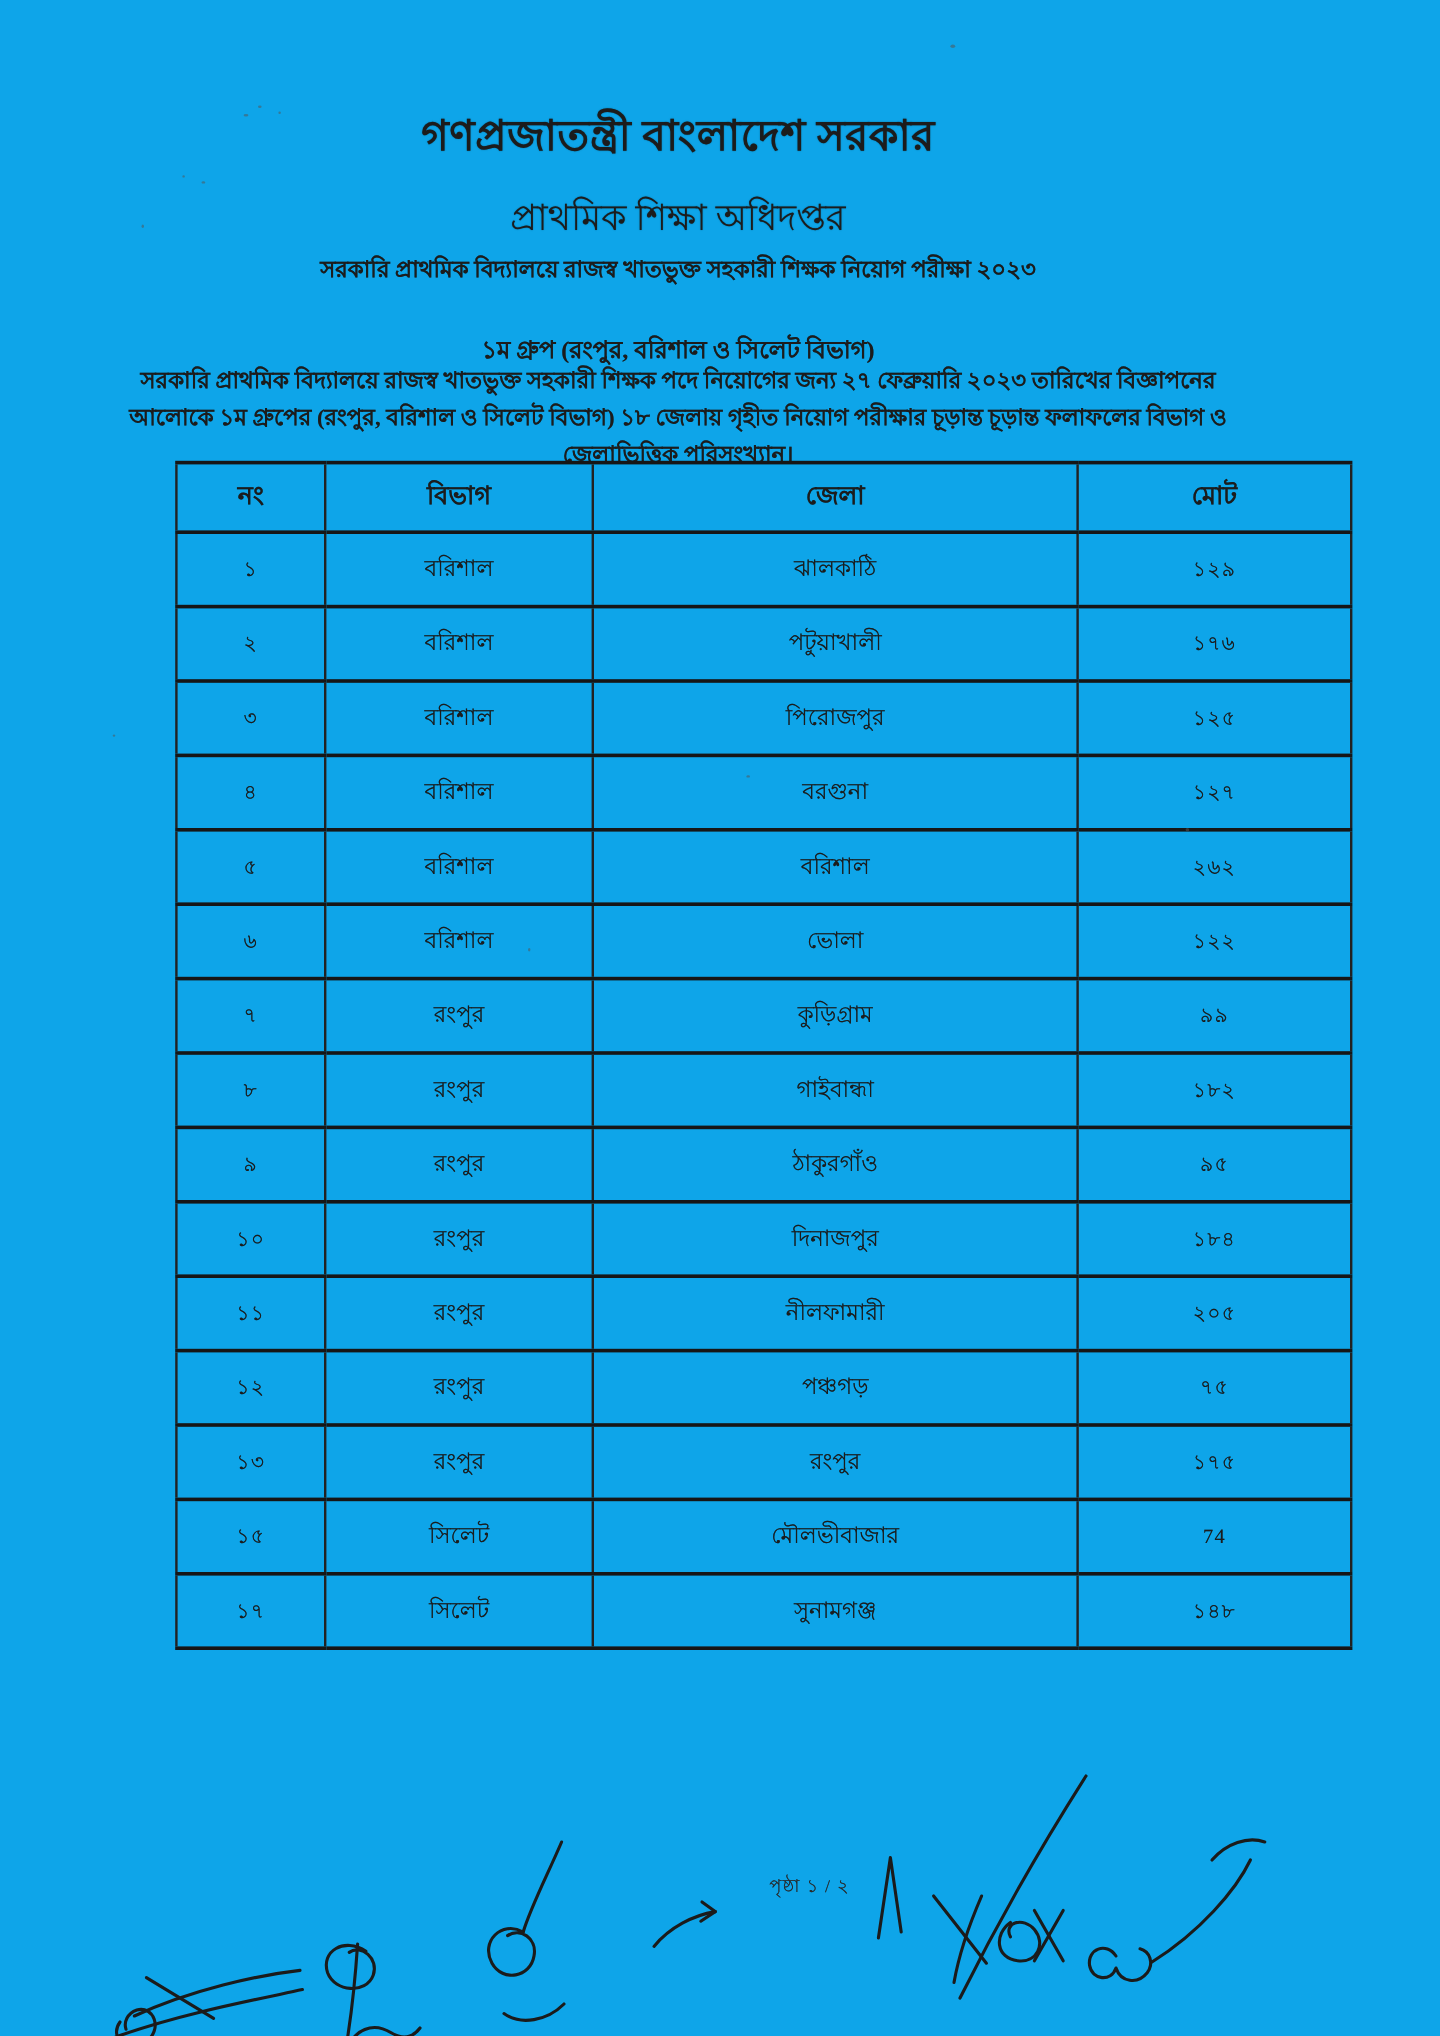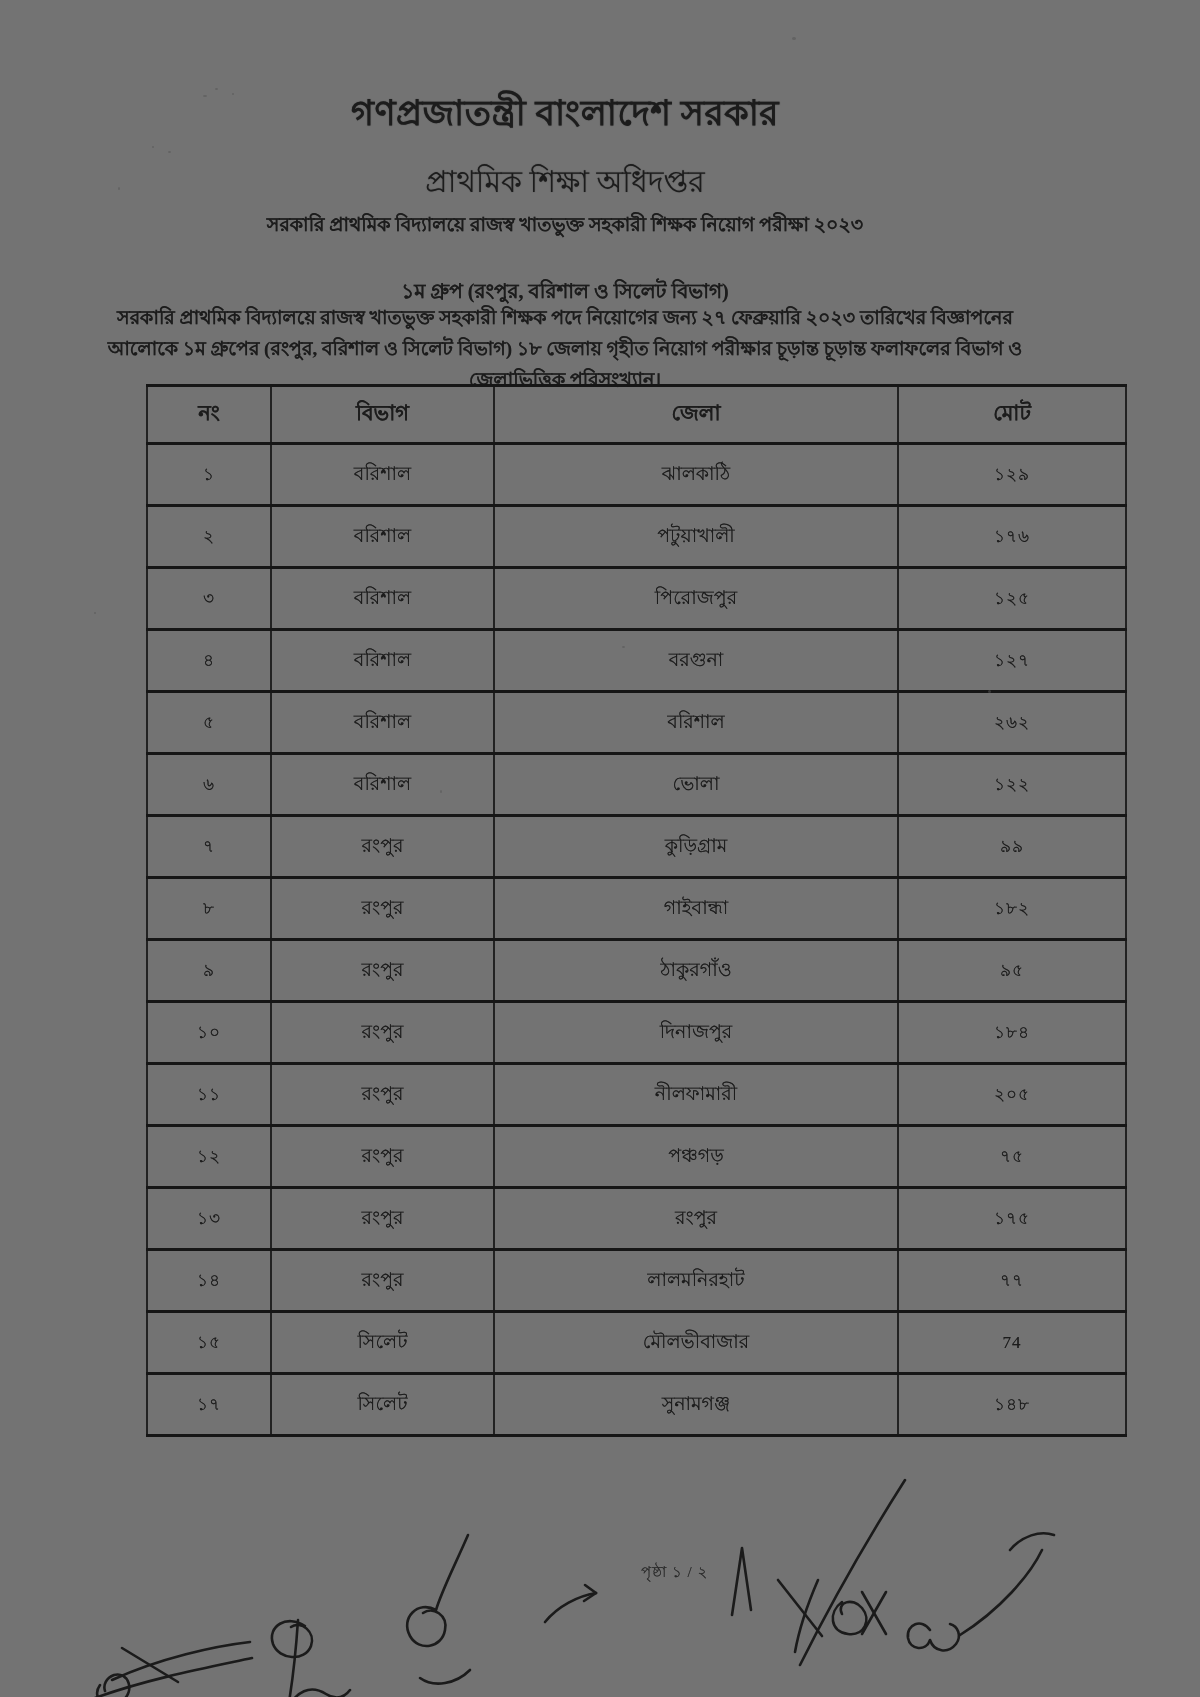--- a/index.html
+++ b/index.html
@@ -4,21 +4,21 @@
 <style>
   html, body {
     margin: 0;
     padding: 0;
     background: #ffffff;
   }
   .page {
     position: relative;
     width: 1200px;
     height: 1697px;
-    background: #737373;
+    background: #0ea5e9;
     overflow: hidden;
     font-family: "Liberation Serif", "DejaVu Serif", serif;
     color: #1c1c1c;
   }
   
   .center-band {
     position: absolute;
     left: 20px;
     width: 1090px;
     text-align: center;
@@ -232,26 +232,20 @@
           <td>পঞ্চগড়</td>
           <td class="num">৭৫</td>
         </tr>
         <tr>
           <td class="num">১৩</td>
           <td>রংপুর</td>
           <td>রংপুর</td>
           <td class="num">১৭৫</td>
         </tr>
         <tr>
-          <td class="num">১৪</td>
-          <td>রংপুর</td>
-          <td>লালমনিরহাট</td>
-          <td class="num">৭৭</td>
-        </tr>
-        <tr>
           <td class="num">১৫</td>
           <td>সিলেট</td>
           <td>মৌলভীবাজার</td>
           <td class="num">74</td>
         </tr>
         <tr>
           <td class="num">১৭</td>
           <td>সিলেট</td>
           <td>সুনামগঞ্জ</td>
           <td class="num">১৪৮</td>

